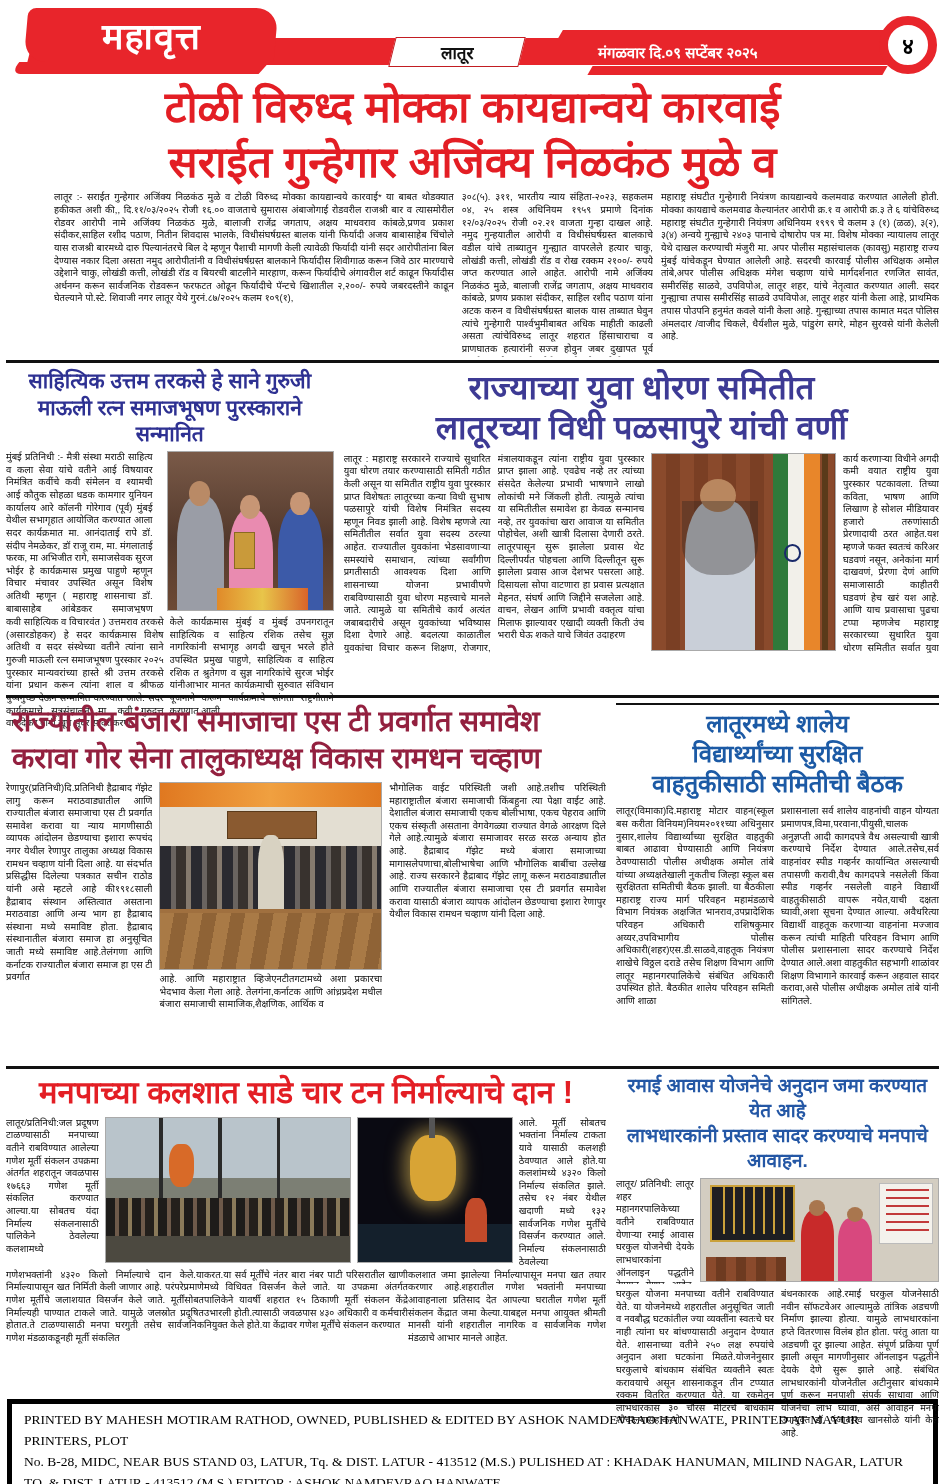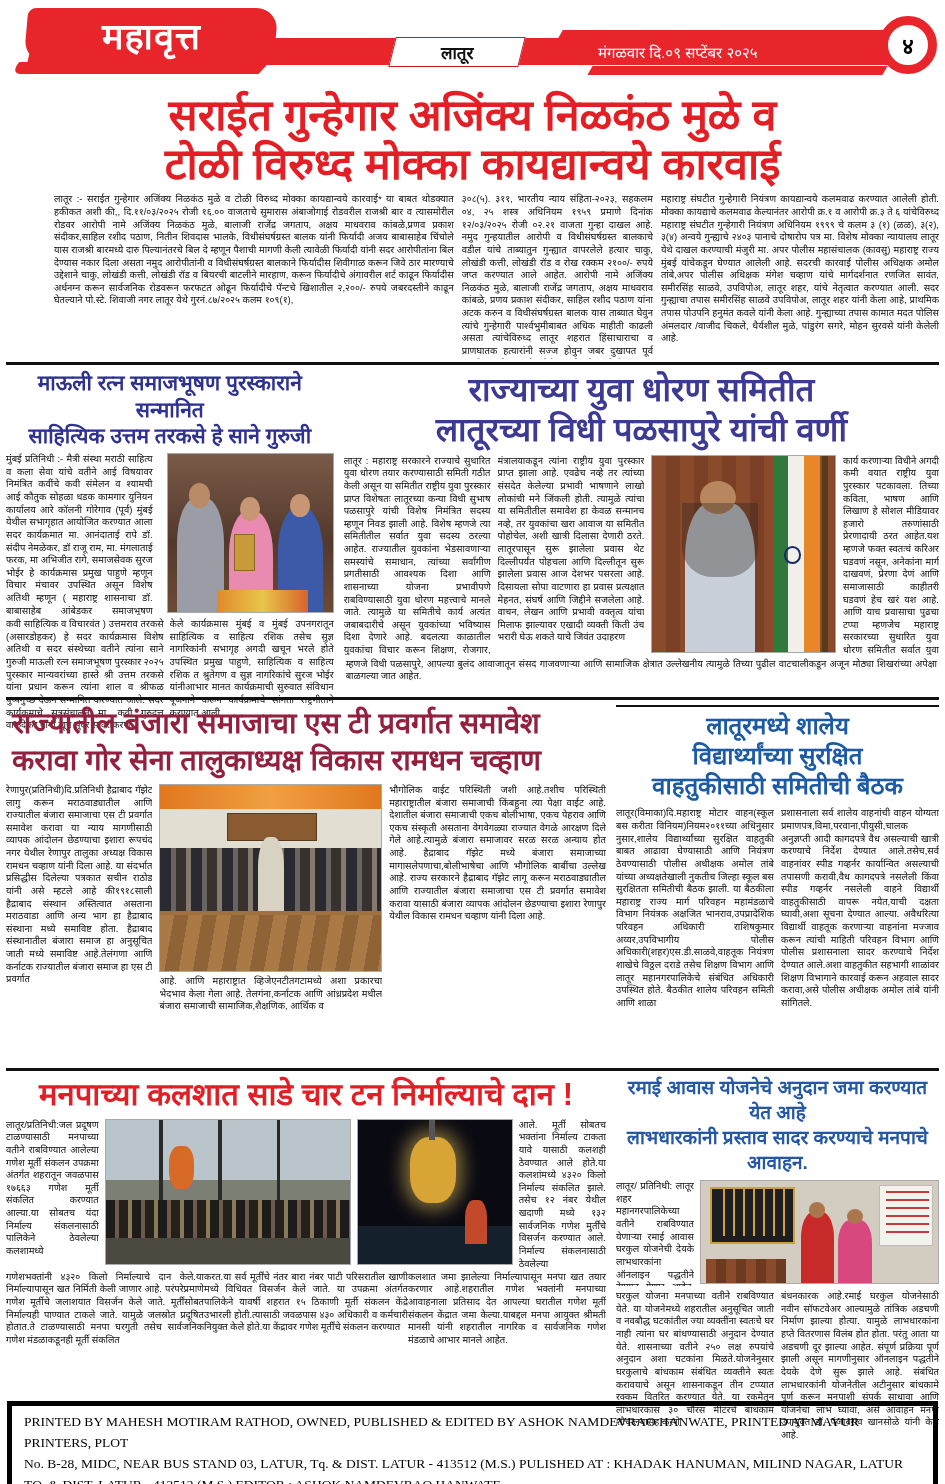--- a/index.html
+++ b/index.html
@@ -10,21 +10,21 @@
   .mh-band{position:absolute;left:30px;right:20px;top:38px;height:27px;background:#e8252b;transform:skewX(-14deg);}
   .mh-band2{position:absolute;left:560px;right:40px;top:30px;height:10px;background:#e8252b;transform:skewX(-30deg);}
   .mh-band3{position:absolute;left:590px;right:60px;top:66px;height:9px;background:#e8252b;transform:skewX(-30deg);}
   .mh-logo-plate{position:absolute;left:26px;top:8px;width:250px;height:54px;background:#e8252b;
         border-radius:8px 22px 4px 22px;transform:skewX(-5deg);display:flex;align-items:center;justify-content:center;}
   .mh-logo-plate span{font-size:36px;font-weight:bold;color:#fff;transform:skewX(5deg);letter-spacing:1px;}
   .mh-swoosh{position:absolute;left:14px;top:62px;width:250px;height:12px;background:#e8252b;transform:skewX(-42deg);border-radius:0 0 0 14px;}
   .mh-city-box{position:absolute;left:392px;top:37px;width:128px;height:28px;background:#fff;border:1px solid #c21d22;
         transform:skewX(-14deg);display:flex;align-items:center;justify-content:center;}
   .mh-city-box span{transform:skewX(14deg);font-size:17px;font-weight:bold;color:#111;}
-  .mh-date{position:absolute;left:598px;top:42px;color:#fff;font-size:15px;font-weight:normal;}
+  .mh-date{position:absolute;left:598px;top:42px;color:#fff;font-size:15px;font-weight:bold;}
   .mh-badge{position:absolute;right:8px;top:16px;width:40px;height:40px;background:#fff;border:9px solid #e8252b;
         border-radius:50%;display:flex;align-items:center;justify-content:center;font-size:22px;font-weight:bold;color:#000;}
   
   .h-lead{color:#e31e24;font-weight:bold;font-size:43px;line-height:1.18;text-align:center;margin:2px 0 4px 0;}
   .h-blue-sm{color:#2e3192;font-weight:bold;font-size:21px;line-height:1.25;text-align:center;}
   .h-blue-lg{color:#3d3a94;font-weight:bold;font-size:33px;line-height:1.2;text-align:center;}
   .h-maroon{color:#93203f;font-weight:bold;font-size:29px;line-height:1.25;text-align:left;padding-left:6px;}
   .h-blue-md{color:#1c5aa5;font-weight:bold;font-size:24px;line-height:1.25;text-align:center;}
   .h-red-md{color:#e31e24;font-weight:bold;font-size:31px;line-height:1.2;text-align:center;}
   .h-red-sub{color:#e31e24;font-weight:bold;font-size:16px;text-align:center;margin-top:2px;}
@@ -68,36 +68,36 @@
     <div class="mh-city-box">
       <span>लातूर</span>
     </div>
     <div class="mh-date">मंगळवार दि.०९ सप्टेंबर २०२५</div>
     <div class="mh-badge">
       <span>४</span>
     </div>
   </div>
 
   <div>
+    <div class="h-lead" style="margin-top:-6px">टोळी विरुध्द मोक्का कायद्यान्वये कारवाई</div>
     <div class="h-lead">सराईत गुन्हेगार अजिंक्य निळकंठ मुळे व</div>
-    <div class="h-lead" style="margin-top:-6px">टोळी विरुध्द मोक्का कायद्यान्वये कारवाई</div>
     <div class="cols" style="height:166px;margin-top:4px">
       <div class="bt" style="width:46%">लातूर :- सराईत गुन्हेगार अजिंक्य निळकंठ मुळे व टोळी विरुध्द मोक्का कायद्यान्वये कारवाई* या बाबत थोडक्यात हकीकत अशी की,, दि.११/०३/२०२५ रोजी १६.०० वाजताचे सुमारास अंबाजोगाई रोडवरील राजश्री बार व त्यासमोरील रोडवर आरोपी नामे अजिंक्य निळकंठ मुळे, बालाजी राजेंद्र जगताप, अक्षय माधवराव कांबळे,प्रणव प्रकाश संदीकर,साहिल रशीद पठाण, नितीन शिवदास भालके, विधीसंघर्षग्रस्त बालक यांनी फिर्यादी अजय बाबासाहेब चिंचोले यास राजश्री बारमध्ये दारु पिल्यानंतरचे बिल दे म्हणून पैशाची मागणी केली त्यावेळी फिर्यादी यांनी सदर आरोपीतांना बिल देण्यास नकार दिला असता नमुद आरोपीतांनी व विधीसंघर्षग्रस्त बालकाने फिर्यादीस शिवीगाळ करून जिवे ठार मारण्याचे उद्देशाने चाकु, लोखंडी कत्ती, लोखंडी रॉड व बियरची बाटलीने मारहाण, करून फिर्यादीचे अंगावरील शर्ट काढून फिर्यादीस अर्धनग्न करून सार्वजनिक रोडवरून फरफटत ओढून फिर्यादीचे पॅन्टचे खिशातील २,२००/- रुपये जबरदस्तीने काढून घेतल्याने पो.स्टे. शिवाजी नगर लातूर येथे गुरनं.८७/२०२५ कलम १०९(१),</div>
       <div class="bt" style="width:22%">३०८(५). ३११, भारतीय न्याय संहिता-२०२३, सहकलम ०४, २५ शस्त्र अधिनियम १९५९ प्रमाणे दिनांक १२/०३/२०२५ रोजी ०२.२१ वाजता गुन्हा दाखल आहे. नमुद गुन्हयातील आरोपी व विधीसंघर्षग्रस्त बालकाचे वडील यांचे ताब्यातुन गुन्ह्यात वापरलेले हत्यार चाकु, लोखंडी कत्ती, लोखंडी रॉड व रोख रक्कम २१००/- रुपये जप्त करण्यात आले आहेत. आरोपी नामे अजिंक्य निळकंठ मुळे, बालाजी राजेंद्र जगताप, अक्षय माधवराव कांबळे, प्रणय प्रकाश संदीकर, साहिल रशीद पठाण यांना अटक करुन व विधीसंघर्षग्रस्त बालक यास ताब्यात घेवुन त्यांचे गुन्हेगारी पार्श्वभुमीबाबत अधिक माहीती काढली असता त्यांचेविरुध्द लातूर शहरात हिंसाचाराचा व प्राणघातक हत्यारांनी सज्ज होवुन जबर दुखापत पूर्व तयारी करणे, जबरी चोरी करणे, बेकायदेशीर जमाव जमवुन घातक हत्याराने जबर दुखापत करणे इत्यादी गंभीर स्वरुपाचे २५ गुन्हे दाखल आहेत. त्यामुळे नमुद आरोपीताविरुध्द मा. विशेष पोलीस उप महानिरीक्षक, नांदेड परीक्षेत्र नांदेड यांच्या परवानगीने</div>
       <div class="bt" style="width:32%">महाराष्ट्र संघटीत गुन्हेगारी नियंत्रण कायद्यान्वये कलमवाढ करण्यात आलेली होती. मोक्का कायद्याचे कलमवाढ केल्यानंतर आरोपी क्र.१ व आरोपी क्र.३ ते ६ यांचेविरुध्द महाराष्ट्र संघटीत गुन्हेगारी नियंत्रण अधिनियम १९९९ चे कलम ३ (१) (ळळ), ३(२), ३(४) अन्वये गुन्ह्याचे २४०३ पानाचे दोषारोप पत्र मा. विशेष मोक्का न्यायालय लातूर येथे दाखल करण्याची मंजुरी मा. अपर पोलीस महासंचालक (कावसु) महाराष्ट्र राज्य मुंबई यांचेकडून घेण्यात आलेली आहे. सदरची कारवाई पोलीस अधिक्षक अमोल तांबे,अपर पोलीस अधिक्षक मंगेश चव्हाण यांचे मार्गदर्शनात रणजित सावंत, समीरसिंह साळवे, उपविपोअ, लातूर शहर, यांचे नेतृत्वात करण्यात आली. सदर गुन्ह्याचा तपास समीरसिंह साळवे उपविपोअ, लातूर शहर यांनी केला आहे, प्राथमिक तपास पोउपनि हनुमंत कवले यांनी केला आहे. गुन्ह्याच्या तपास कामात मदत पोलिस अंमलदार /वाजीद चिकले, धैर्यशील मुळे, पांडुरंग सगरे, मोहन सुरवसे यांनी केलेली आहे.</div>
     </div>
   </div>
 
   <div class="divider"></div>
 
   <div style="display:flex;gap:10px;padding:2px 6px;height:322px">
 
     <div style="width:35.5%">
+      <div class="h-blue-sm">साहित्यिक उत्तम तरकसे हे साने गुरुजी</div>
       <div class="h-blue-sm">माऊली रत्न समाजभूषण पुरस्काराने सन्मानित</div>
-      <div class="h-blue-sm">साहित्यिक उत्तम तरकसे हे साने गुरुजी</div>
       <div style="display:flex;gap:14px;margin-top:4px;height:162px">
         <div class="bt" style="width:49%">मुंबई प्रतिनिधी :- मैत्री संस्था मराठी साहित्य व कला सेवा यांचे वतीने आई विषयावर निमंत्रित कवींचे कवी संमेलन व श्यामची आई कौतुक सोहळा धडक कामगार युनियन कार्यालय आरे कॉलनी गोरेगाव (पूर्व) मुंबई येथील सभागृहात आयोजित करण्यात आला सदर कार्यक्रमात मा. आनंदाताई रापे डॉ. संदीप नेमळेकर, डॉ राजू राम, मा. मंगलाताई फरक, मा अभिजीत रागे, समाजसेवक सुरज भोईर हे कार्यक्रमास प्रमुख पाहुणे म्हणून विचार मंचावर उपस्थित असून विशेष अतिथी म्हणून ( महाराष्ट्र शासनाचा डॉ. बाबासाहेब आंबेडकर समाजभूषण पुरस्काराने सन्मानित ज्येष्ठ</div>
         <div class="photo ph-award" style="width:51%;height:160px">
           <div class="abs" style="left:6%;bottom:0;width:28%;height:72%;background:#9a9da6;border-radius:40% 40% 0 0"></div>
           <div class="abs" style="left:13%;bottom:66%;width:13%;height:16%;background:#b98a66;border-radius:50%"></div>
           <div class="abs" style="left:37%;bottom:0;width:27%;height:64%;background:#e98bb0;border-radius:42% 42% 0 0"></div>
           <div class="abs" style="left:44%;bottom:58%;width:12%;height:15%;background:#c79675;border-radius:50%"></div>
           <div class="abs" style="left:67%;bottom:0;width:27%;height:66%;background:#3c5aa8;border-radius:42% 42% 0 0"></div>
           <div class="abs" style="left:74%;bottom:60%;width:12%;height:15%;background:#c79675;border-radius:50%"></div>
           <div class="abs" style="left:40%;bottom:26%;width:12%;height:22%;background:#c99a3a;border:1px solid #8a6a20"></div>
@@ -121,21 +121,20 @@
           <div class="abs" style="right:17%;top:0;width:9%;height:100%;background:#f2f0ea"></div>
           <div class="abs" style="right:26%;top:0;width:8%;height:100%;background:#2f7a3a"></div>
           <div class="abs" style="right:18.5%;top:46%;width:7%;height:7%;border:2px solid #1a2a6a;border-radius:50%"></div>
           <div class="abs" style="right:4%;top:0;width:3%;height:100%;background:#5a3a1a"></div>
           <div class="abs" style="left:18%;bottom:0;width:38%;height:76%;background:#c9cfd8;border-radius:36% 36% 0 0"></div>
           <div class="abs" style="left:26%;bottom:70%;width:20%;height:17%;background:#b9875f;border-radius:50%"></div>
           <div class="abs" style="left:16%;bottom:38%;width:42%;height:38%;background:#2a2320;opacity:.35;border-radius:0 0 40% 40%"></div>
         </div>
         <div class="bt" style="width:17%">कार्य करणाऱ्या विधीने अगदी कमी वयात राष्ट्रीय युवा पुरस्कार पटकावला. तिच्या कविता, भाषण आणि लिखाण हे सोशल मीडियावर हजारो तरुणांसाठी प्रेरणादायी ठरत आहेत.यश म्हणजे फक्त स्वतःचं करिअर घडवणं नसून, अनेकांना मार्ग दाखवणं, प्रेरणा देणं आणि समाजासाठी काहीतरी घडवणं हेच खरं यश आहे. आणि याच प्रवासाचा पुढचा टप्पा म्हणजेच महाराष्ट्र सरकारच्या सुधारित युवा धोरण समितीत सर्वात युवा सदस्य म्हणून त्यांची झालेली निवड.गल्लीपासून दिल्लीपर्यंत नाव पोहोचलेली ही तरुणी आता राज्याच्या धोरणनिर्मितीत आपला ठसा उमटवणार आहे.</div>
       </div>
-      <div class="bt" style="margin-top:3px;height:28px;padding:0 2px">म्हणजे विधी पळसापुरे, आपल्या बुलंद आवाजातून संसद गाजवणाऱ्या आणि सामाजिक क्षेत्रात उल्लेखनीय  त्यामुळे तिच्या पुढील वाटचालीकडून अजून मोठ्या शिखरांच्या अपेक्षा बाळगल्या जात आहेत.</div>
     </div>
   </div>
 
   <div class="divider"></div>
 
   <div style="display:flex;gap:10px;padding:2px 6px;height:358px">
 
     <div style="width:65%">
       <div class="h-maroon">राज्यातील बंजारा समाजाचा एस टी प्रवर्गात समावेश</div>
       <div class="h-maroon">करावा गोर सेना तालुकाध्यक्ष विकास रामधन चव्हाण</div>

